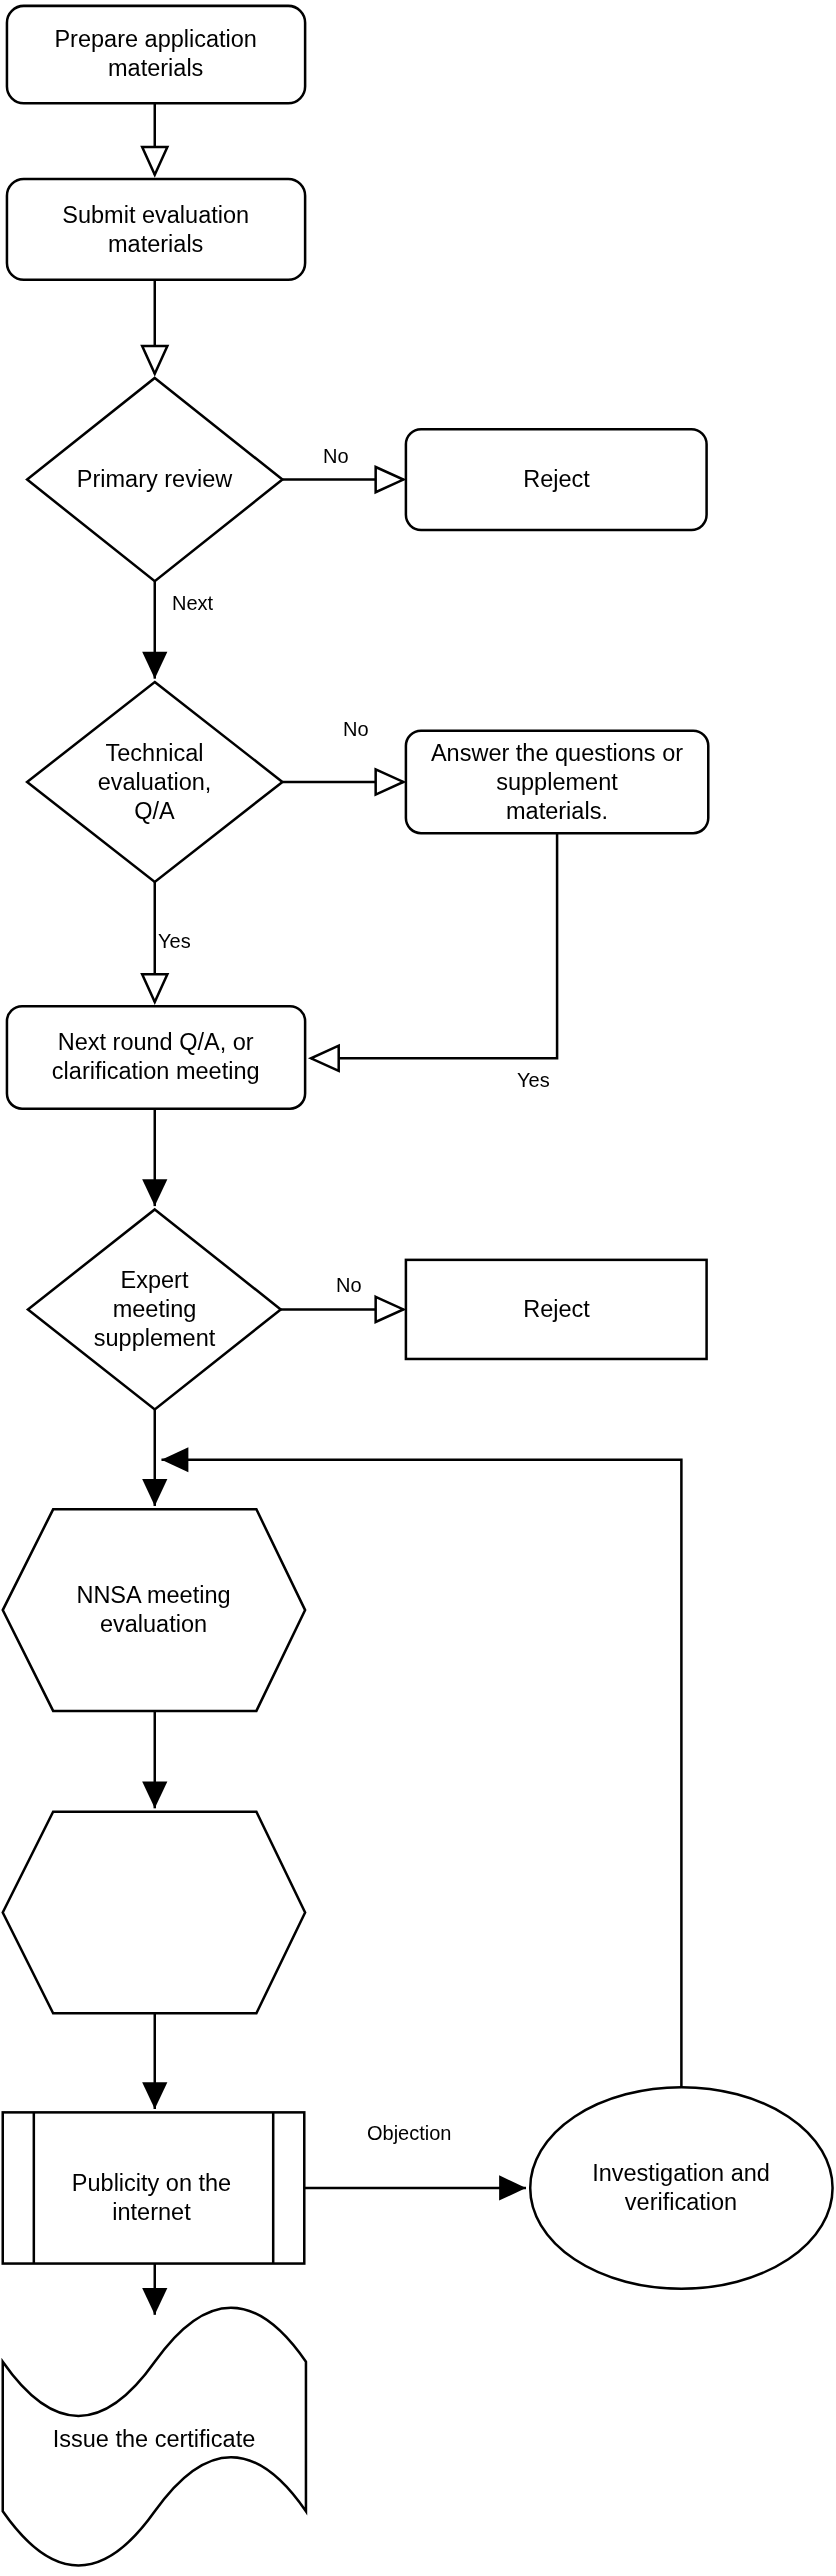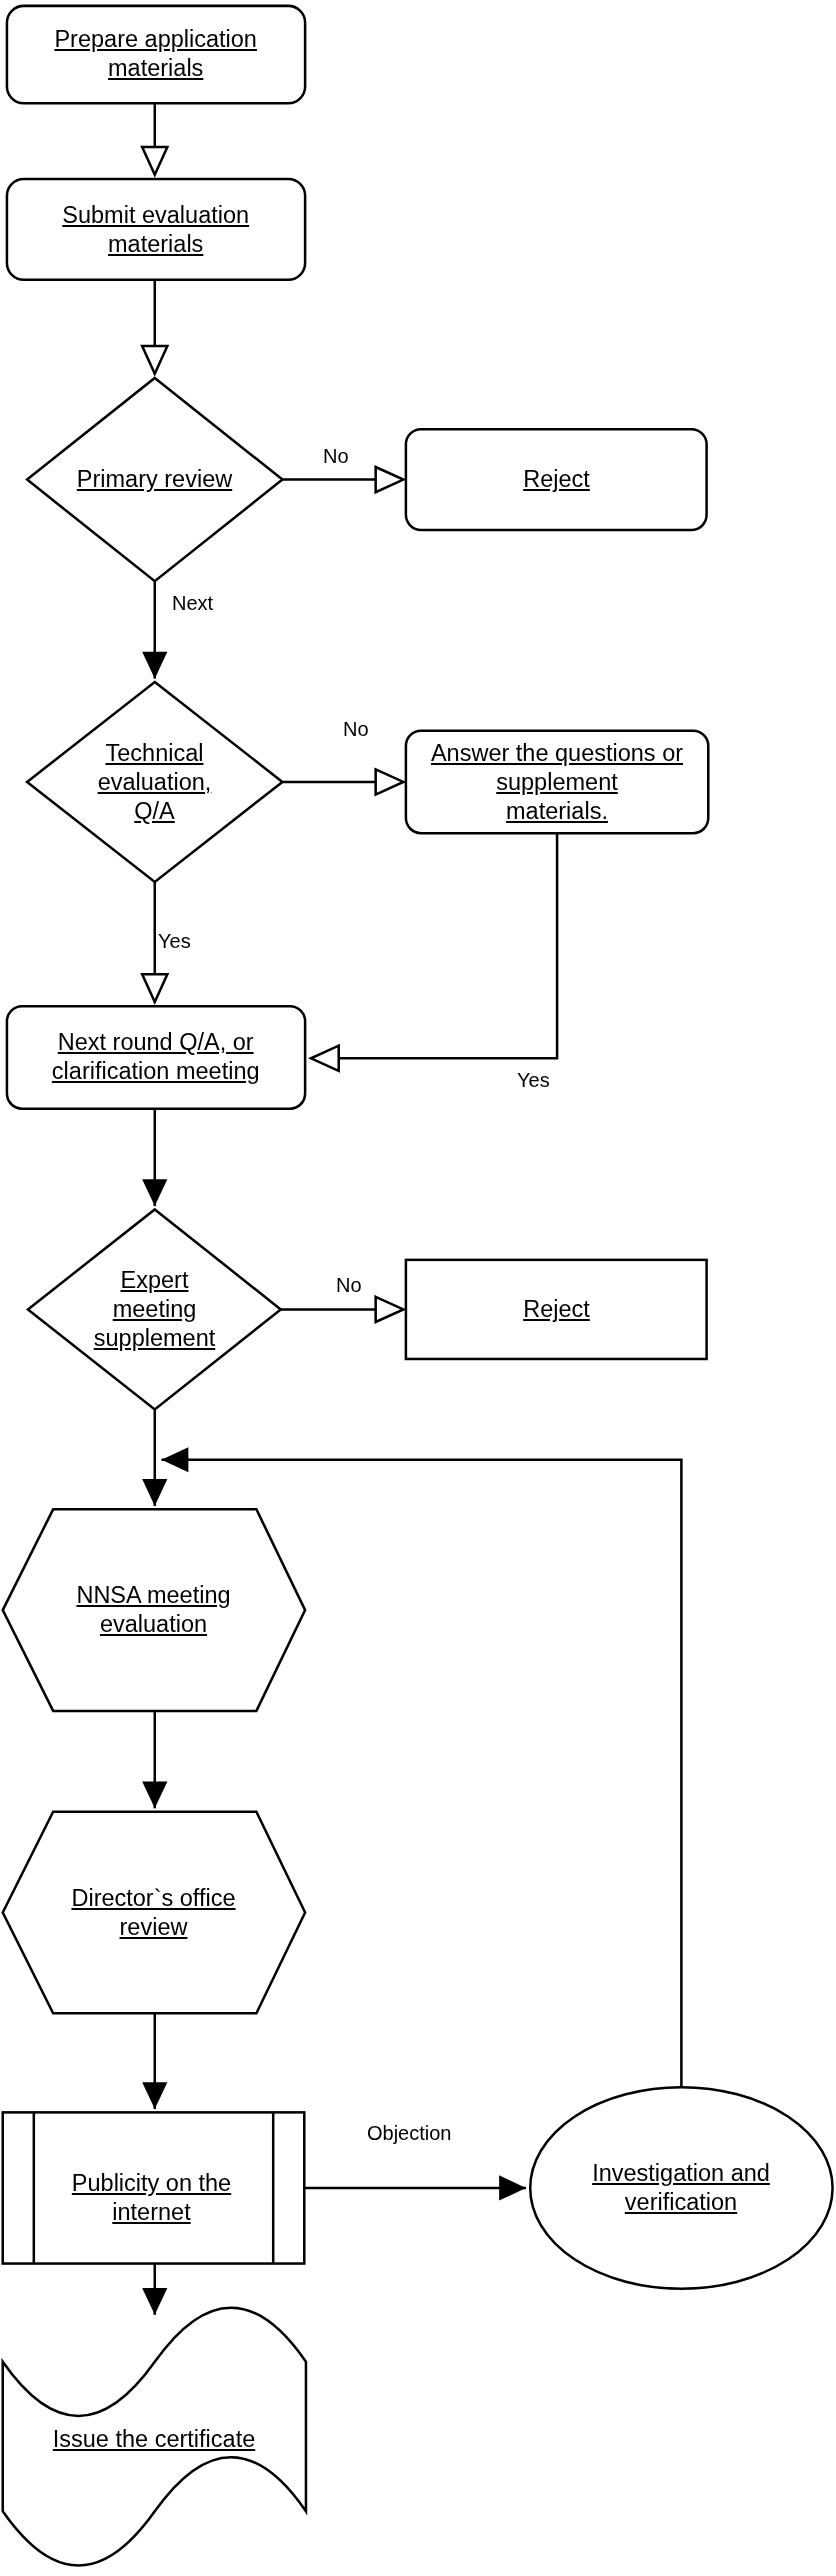--- a/index.html
+++ b/index.html
@@ -16,21 +16,20 @@
     position: absolute;
     display: flex;
     align-items: center;
     justify-content: center;
     text-align: center;
     white-space: pre-line;
     font-size: 23.5px;
     line-height: 29px;
     color: #000000;
     pointer-events: none;
-    text-decoration: underline;
   }
   .edge-label {
     position: absolute;
     font-size: 20px;
     line-height: 27px;
     white-space: nowrap;
     color: #000000;
     pointer-events: none;
   }
 </style>
@@ -102,22 +101,20 @@
 supplement
 materials.</div>
   <div class="node-label" style="left:6.7px;   top:1006px; width:298px; height:102px;">Next round Q/A, or
 clarification meeting</div>
   <div class="node-label" style="left:28px;  top:1209px; width:253px; height:200px;">Expert
 meeting
 supplement</div>
   <div class="node-label" style="left:406px; top:1260px; width:301px; height:99px;">Reject</div>
   <div class="node-label" style="left:2.5px;   top:1509px; width:302px; height:202px;">NNSA meeting
 evaluation</div>
-  <div class="node-label" style="left:2.5px;   top:1812px; width:302px; height:202px;">Director`s office
-review</div>
   <div class="node-label" style="left:32px;  top:2112px; width:239px; height:171px;border-radius:31px;">Publicity on the
 internet</div>
   <div class="node-label" style="left:530px; top:2087px; width:302px; height:202px;">Investigation and
 verification</div>
   <div class="node-label" style="left:2.5px;   top:2343px; width:303px; height:193px;">Issue the certificate</div>
 
   <div class="edge-label" style="left:323px; top:443px;">No</div>
   <div class="edge-label" style="left:172px; top:590px;">Next</div>
   <div class="edge-label" style="left:343px; top:716px;">No</div>
   <div class="edge-label" style="left:158px; top:928px;">Yes</div>

